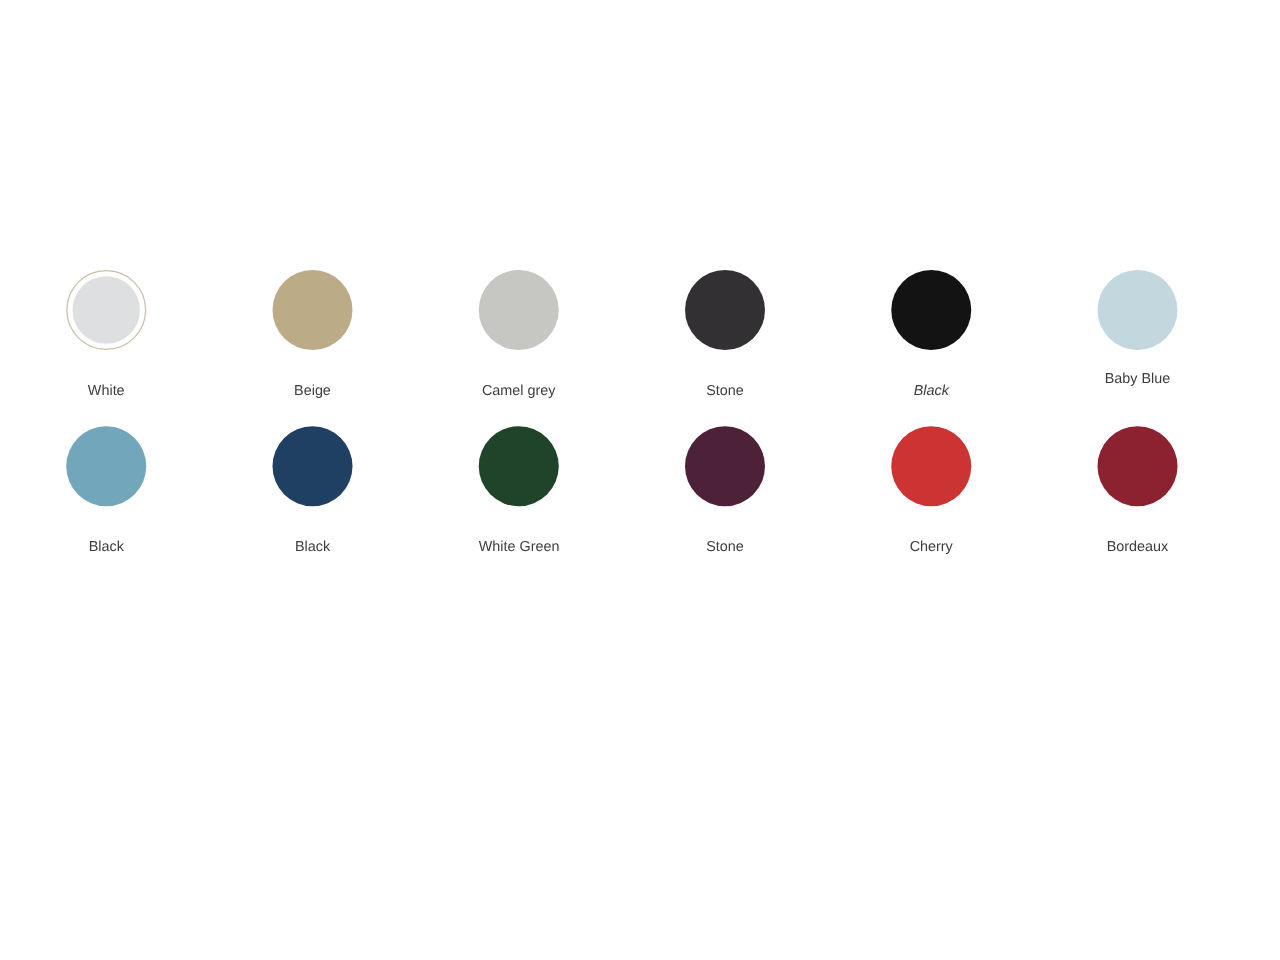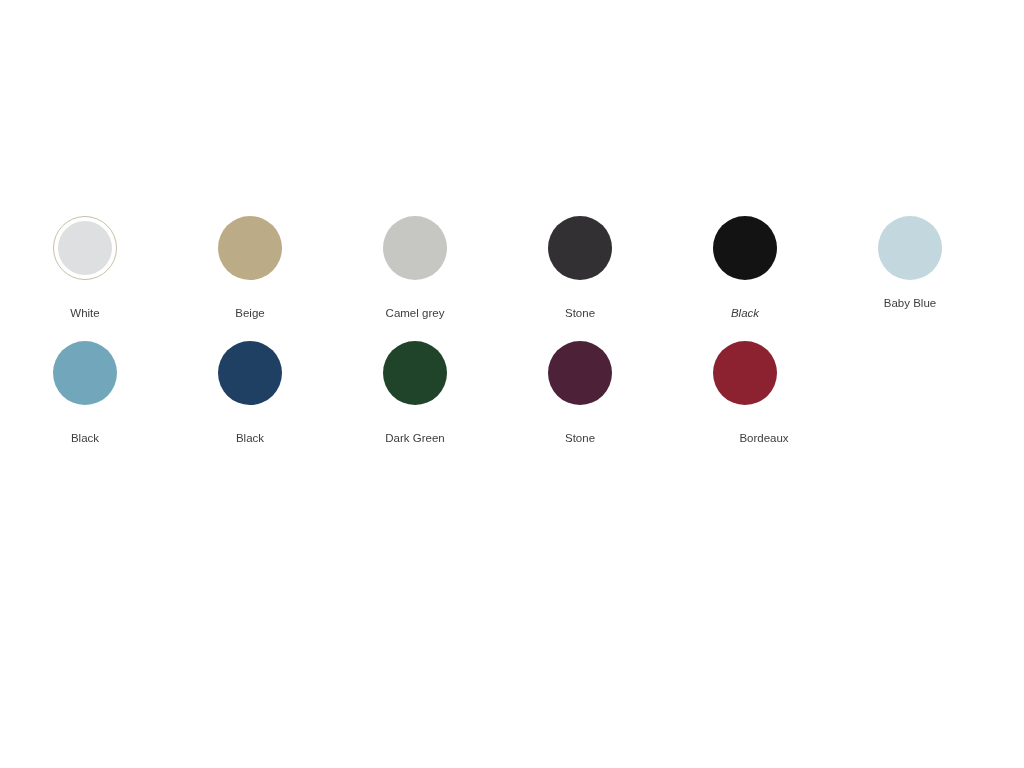--- a/index.html
+++ b/index.html
@@ -127,27 +127,33 @@
     <div class="swatch-cell">
       <span class="swatch-dot-wrap">
         <span class="swatch-dot" style="background: rgb(31, 63, 99);"></span>
       </span>
       <div class="swatch-label" style="color: rgb(61, 61, 61);">Black</div>
     </div>
     <div class="swatch-cell">
       <span class="swatch-dot-wrap">
         <span class="swatch-dot" style="background: rgb(31, 68, 41);"></span>
       </span>
-      <div class="swatch-label" style="color: rgb(61, 61, 61);">Dark Green</div>
+      <div class="swatch-label" style="color: rgb(61, 61, 61);">White Green</div>
     </div>
     <div class="swatch-cell">
       <span class="swatch-dot-wrap">
         <span class="swatch-dot" style="background: rgb(77, 34, 56);"></span>
       </span>
       <div class="swatch-label" style="color: rgb(61, 61, 61);">Stone</div>
     </div>
     <div class="swatch-cell">
       <span class="swatch-dot-wrap">
+        <span class="swatch-dot" style="background: rgb(204, 51, 51);"></span>
+      </span>
+      <div class="swatch-label" style="color: rgb(61, 61, 61);">Cherry</div>
+    </div>
+    <div class="swatch-cell">
+      <span class="swatch-dot-wrap">
         <span class="swatch-dot" style="background: rgb(140, 34, 48);"></span>
       </span>
-      <div class="swatch-label" style="color: rgb(61, 61, 61); margin-left: 19px;">Bordeaux</div>
+      <div class="swatch-label" style="color: rgb(61, 61, 61);">Bordeaux</div>
     </div>
   </div>
 
 </body></html>

